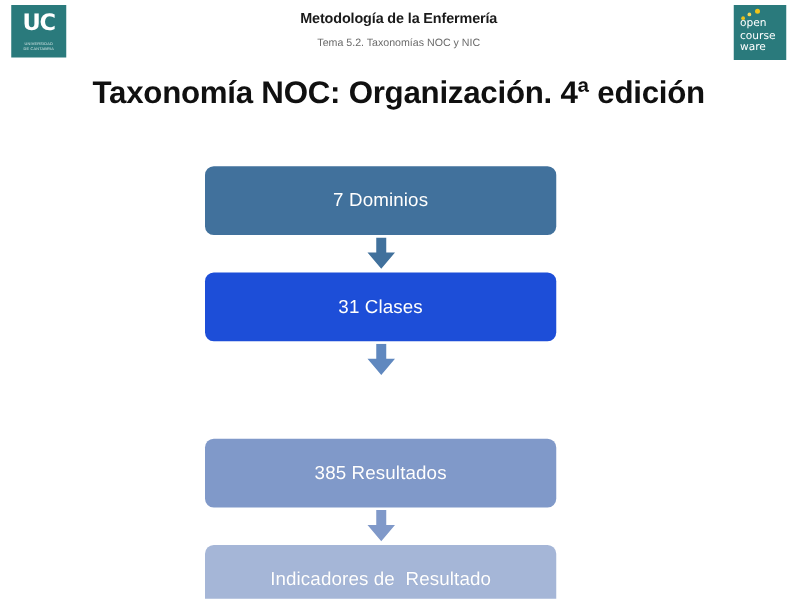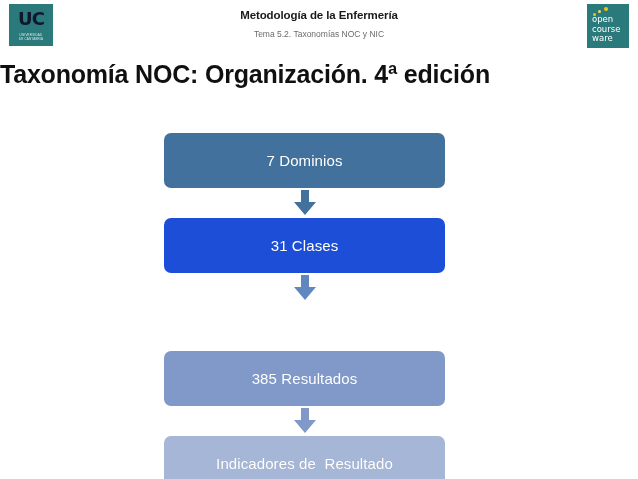--- a/index.html
+++ b/index.html
@@ -76,21 +76,21 @@
   .uc-letters {
     position: absolute;
     top: 2px;
     left: 0;
     right: 0;
     text-align: center;
     font-family: "DejaVu Sans", sans-serif;
     font-weight: bold;
     font-size: 18px;
     line-height: 20px;
-    color: #0f172a;
+    color: #ffffff;
     letter-spacing: -1px;
   }
   .uc-sub {
     position: absolute;
     bottom: 1px;
     left: 0;
     right: 0;
     text-align: center;
     font-size: 3.2px;
     line-height: 4.4px;
@@ -137,20 +137,21 @@
     text-align: left;
   }
   .ocw-words span { display: block; }
 
   
   .slide-title {
     position: absolute;
     left: 0;
     right: 0;
     top: 58px;
+    text-align: center;
     font-size: 25px;
     font-weight: bold;
     color: #101010;
     letter-spacing: -0.2px;
     line-height: 32px;
     white-space: nowrap;
   }
 
   
   .flow {

